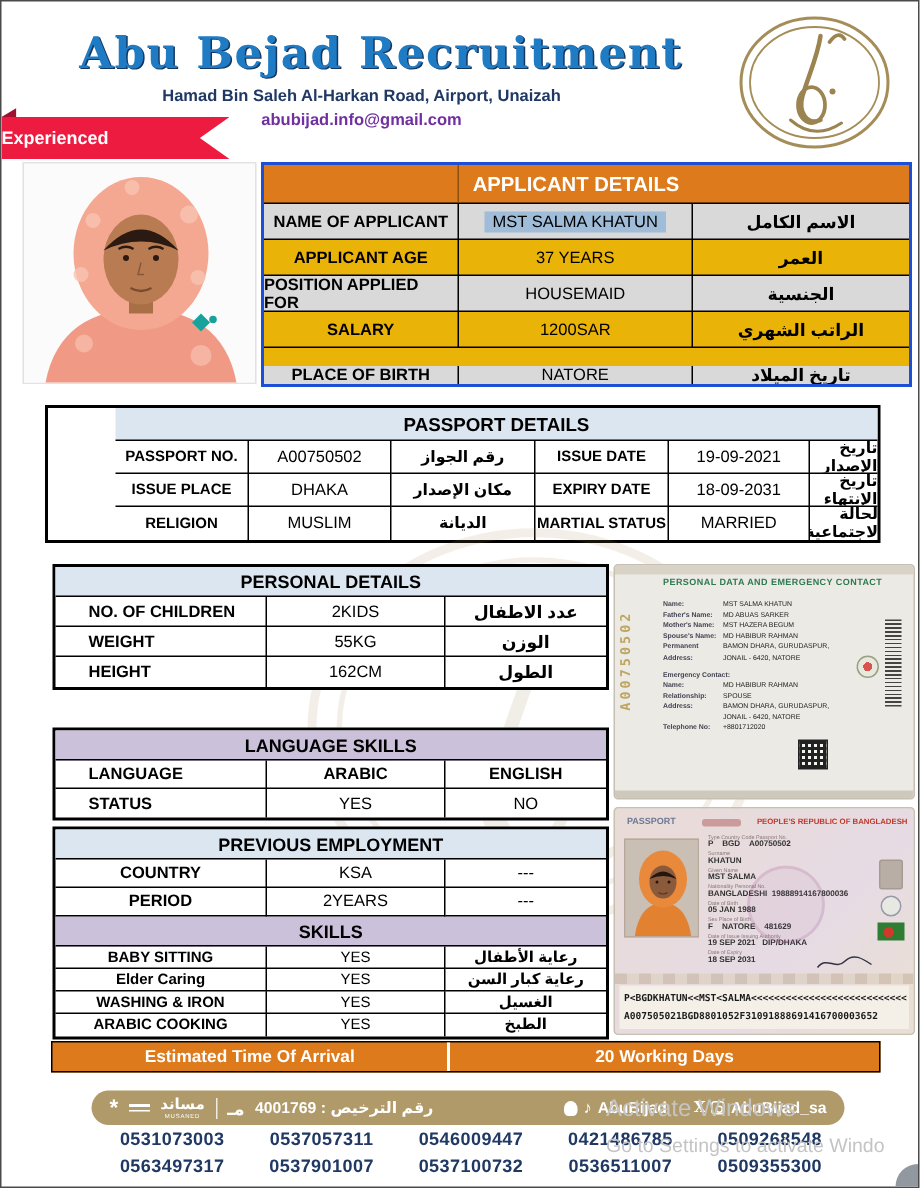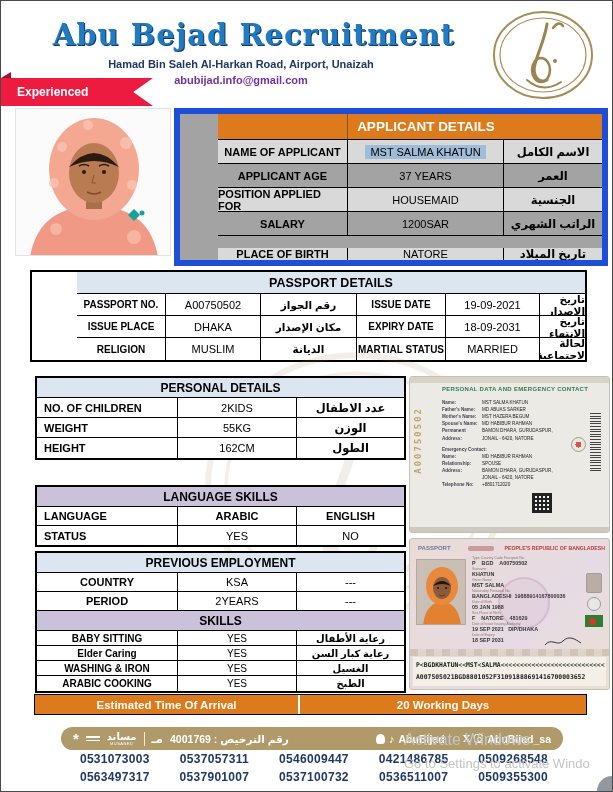--- a/index.html
+++ b/index.html
@@ -18,34 +18,34 @@
   }
   .company-address{ position:absolute; left:26px; top:57px; width:428px; text-align:center;
     font-size:11px; font-weight:bold; color:#1f3864; }
   .company-email{ position:absolute; left:26px; top:73px; width:428px; text-align:center;
     font-size:11px; font-weight:bold; color:#7030a0; }
   .logo{ position:absolute; right:16px; top:8px; width:106px; height:92px; }
   .ribbon-fold{ position:absolute; left:0; top:71px; width:10px; height:6px; background:#a01030;
     clip-path:polygon(0 100%,100% 100%,100% 0); }
   .ribbon{ position:absolute; left:0; top:77px; width:152px; height:28px; background:#ee1b41;
     clip-path:polygon(0 0,100% 0,87% 50%,100% 100%,0 100%);
-    color:#fff; font-weight:bold; font-size:12px; line-height:28px; padding-left:16px; }
+    color:#fff; font-weight:bold; font-size:12px; line-height:28px; }
   
   .photo{ position:absolute; left:14px; top:107px; width:156px; height:148px; background:#fbfbfb;
     border:1px solid #e2e2e2; overflow:hidden; }
   
   .cell{ display:flex; align-items:center; justify-content:center;
     border-right:1px solid #000; border-bottom:1px solid #000; overflow:hidden; }
   .cell:last-child{ border-right:none; }
   .lab{ font-weight:bold; font-size:11px; }
   .val{ font-size:11px; }
   .ar { font-weight:bold; font-size:11.5px; direction:rtl; }
   .gray{ background:#d9d9d9; }
   
-  .app-table{ position:absolute; left:173px; top:107px; width:434px; border:6px solid #1d4ed8; background:#a3a3a3;padding-left:38px; }
+  .app-table{ position:absolute; left:173px; top:107px; width:434px; border:2px solid #1d4ed8; background:#eab308; }
   .app-head{ display:grid; grid-template-columns:130px 156px 1fr; height:26px;
     background:#dd7a1c; border-bottom:1px solid #000; }
   .app-head .hcell{ border-right:1px solid #8a5110; }
   .app-head .title{ color:#fff; font-weight:bold; font-size:13.5px; display:flex;
     align-items:center; justify-content:center; }
   .app-row{ display:grid; grid-template-columns:130px 156px 1fr; height:24px; }
   .app-row:last-child .cell{ border-bottom:none;margin-top:12px; }
   .hl{ background:#9fbcd8; padding:1px 5px; }
   
   .pp-table{ position:absolute; left:29px; top:269px; width:557px; border:2px solid #000; background:#fff;padding-left:45px; }
@@ -56,21 +56,21 @@
   .pp-row .lab{ font-size:10px; }
   .pp-row .val{ font-size:11px; }
   .pp-row .ar{ font-size:10.5px; }
   
   .ltable{ position:absolute; left:34px; width:371px; border:2px solid #000; background:#fff; }
   .lhead{ height:20px; border-bottom:1px solid #000; display:flex; align-items:center;
     justify-content:center; font-weight:bold; font-size:12px; }
   .blue{ background:#dce6f1; } .purple{ background:#ccc1da; }
   .lrow{ display:grid; grid-template-columns:141px 119px 1fr; height:20px; }
   .lrow:last-child .cell{ border-bottom:none; }
-  .lrow .lab.left{ justify-content:flex-start; padding-left:7px; }
+  .lrow .lab.left{ justify-content:flex-start; padding-left:22px; }
   .srow{ height:15px; }
   .srow .lab{ font-size:10px; } .srow .val{ font-size:10px; } .srow .ar{ font-size:10px; }
   .midhead{ border-bottom:1px solid #000; }
   
   .eta{ position:absolute; left:33px; top:693px; width:553px; height:21px; border:1px solid #000;
     background:#dd7a1c; display:grid; grid-template-columns:265px 1fr; }
   .eta div{ display:flex; align-items:center; justify-content:center; color:#fff;
     font-weight:bold; font-size:11.5px; }
   .eta .left{ border-right:2px solid #fff; }
   

